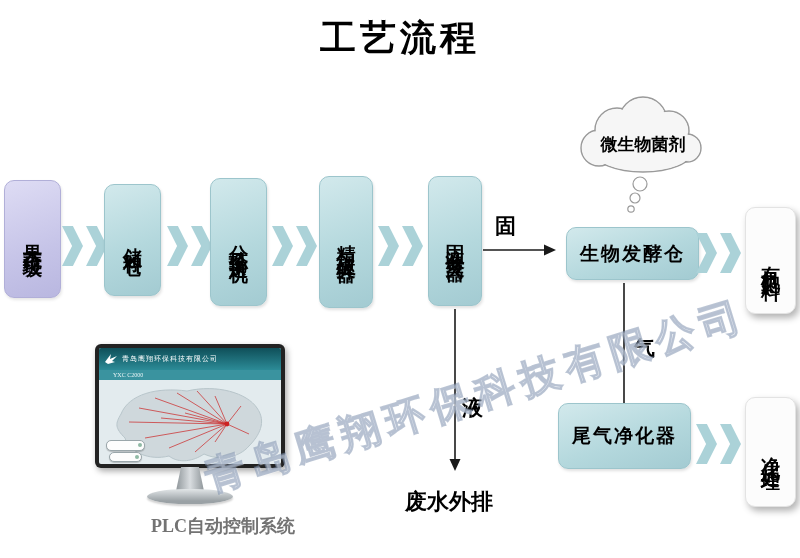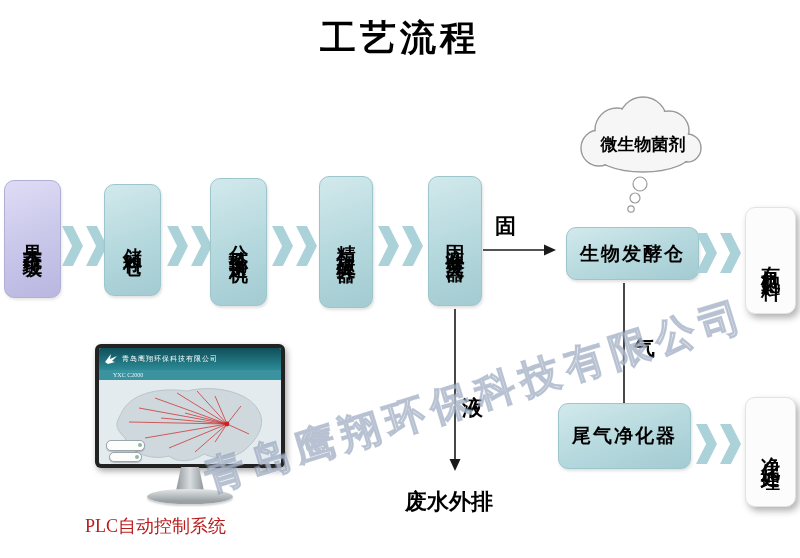--- a/index.html
+++ b/index.html
@@ -120,22 +120,22 @@
     background:linear-gradient(90deg,#8f969a 0%,#d9dde0 50%,#8f969a 100%);
     clip-path:polygon(18% 0,82% 0,100% 100%,0 100%);
   }
   .stand-base {
     position:absolute; left:147px; top:489px; width:86px; height:15px;
     background:linear-gradient(180deg,#e2e6e8 0%,#9aa1a5 80%);
     border-radius:50% / 55%;
     box-shadow:0 2px 2px rgba(0,0,0,.18);
   }
   .plc-caption {
-    position:absolute; left:85px; top:514px; width:210px; text-align:left;
-    font-size:18px; font-weight:400; color:#b91c1c;
+    position:absolute; left:85px; top:514px; width:210px; text-align:right;
+    font-size:18px; font-weight:700; color:#737373;
   }
 </style>
 </head>
 <body>
 
 <div class="page-title">工艺流程</div>
 
 <svg class="overlay" width="800" height="558" viewBox="0 0 800 558">
 
   <line x1="483" y1="250" x2="545" y2="250" stroke="#1a1a1a" stroke-width="1.6"></line>

